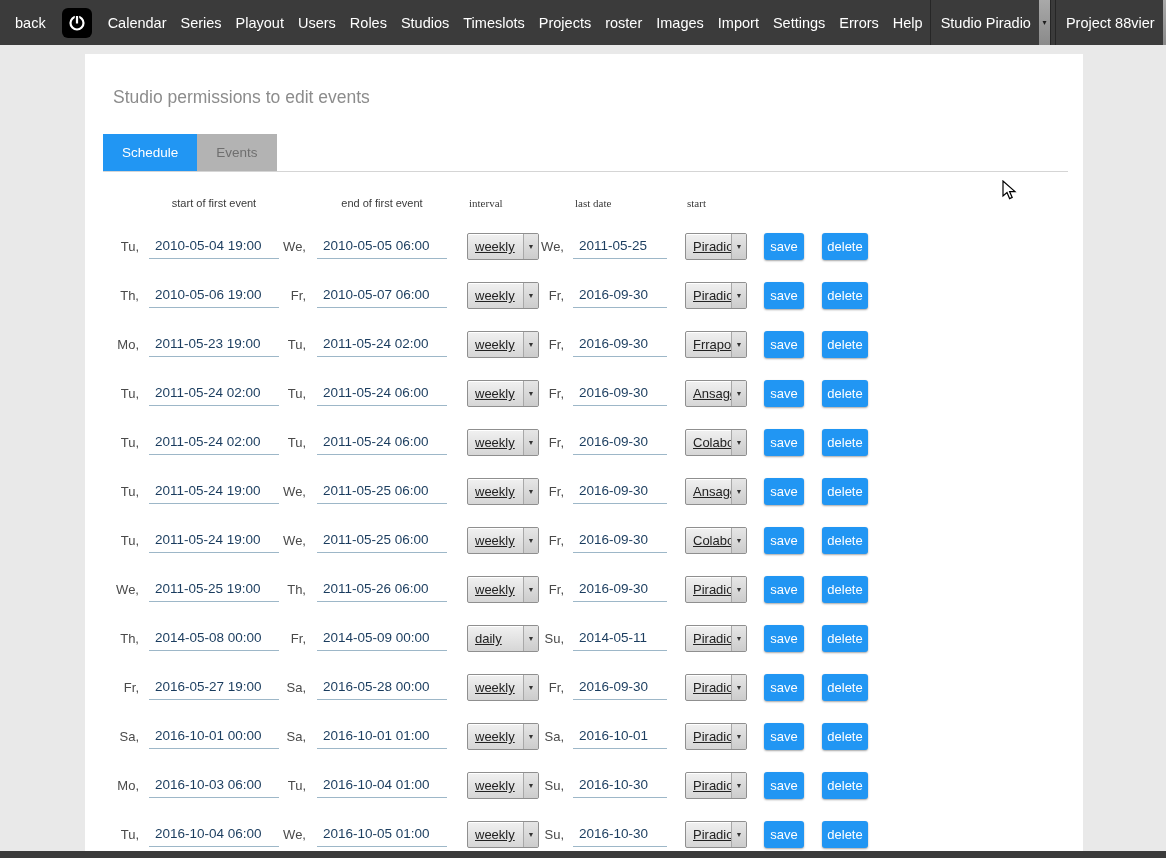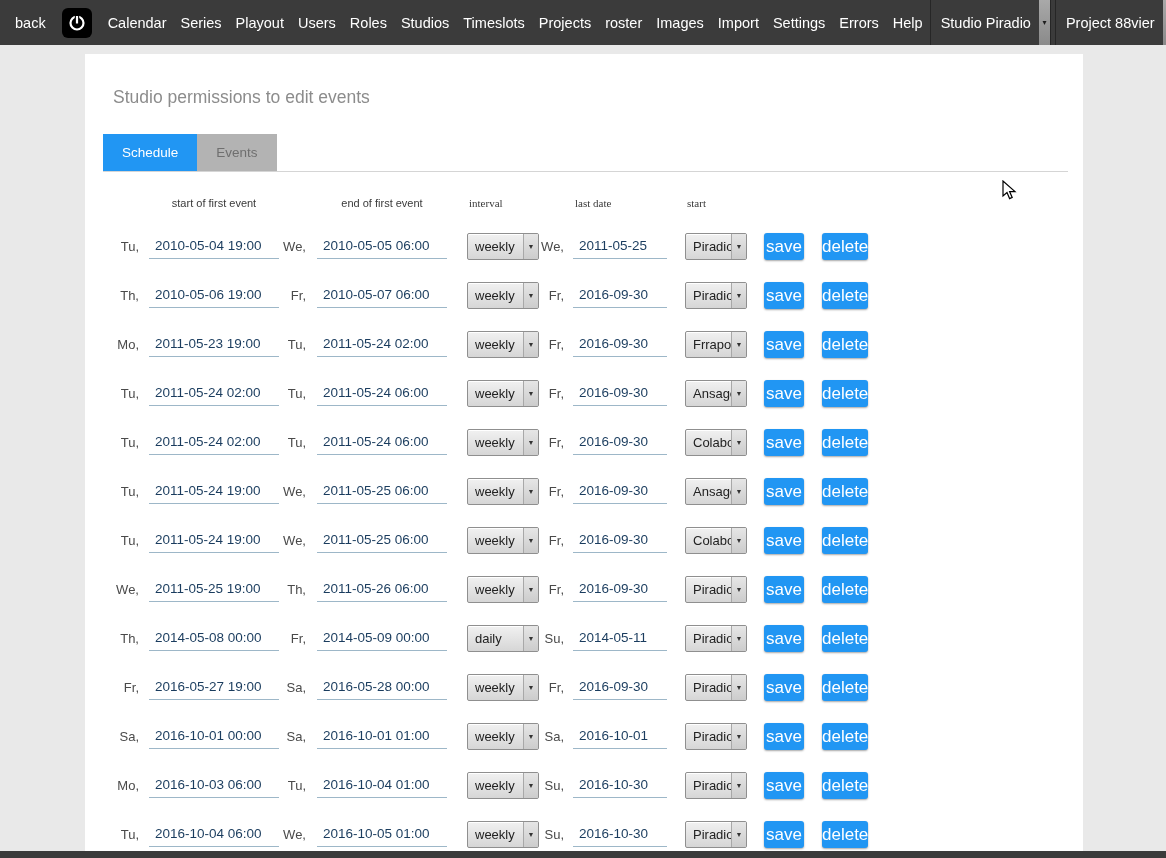--- a/index.html
+++ b/index.html
@@ -96,33 +96,33 @@
 
   .select {
     display: flex; align-items: stretch; height: 27px;
     background: linear-gradient(#f1f1f1, #d6d6d6);
     border: 1px solid #8f8f8f; border-radius: 2px;
     box-shadow: inset 0 1px 0 #ffffff;
     font-size: 13px; color: #222; cursor: pointer; overflow: hidden;
   }
   .sel-label {
     flex: 1; display: flex; align-items: center;
-    padding: 0 3px 0 7px; white-space: nowrap; overflow: hidden;
+    padding: 0 3px 0 7px; white-space: nowrap; overflow: hidden; text-decoration: underline;
   }
   .sel-arrow {
     width: 15px; border-left: 1px solid #a8a8a8;
     display: flex; align-items: center; justify-content: center;
     font-size: 7px; color: #333;
     background: linear-gradient(#e6e6e6, #cccccc);
   }
 
   .btn {
     height: 27px; border: 0; border-radius: 3px;
     background: #2196f3; color: #fff;
-    font-size: 17px; font-family: "Liberation Sans", sans-serif;
+    font-size: 13px; font-family: "Liberation Sans", sans-serif;
     cursor: pointer; box-shadow: 0 1px 2px rgba(0,0,0,0.35);
     padding: 0;
   }
 
   .footer-strip {
     position: absolute; left: 0; right: 0; top: 851px; height: 7px;
     background: #3b3b3b;
   }
 
   .cursor { position: absolute; left: 1002px; top: 180px; pointer-events: none; }

